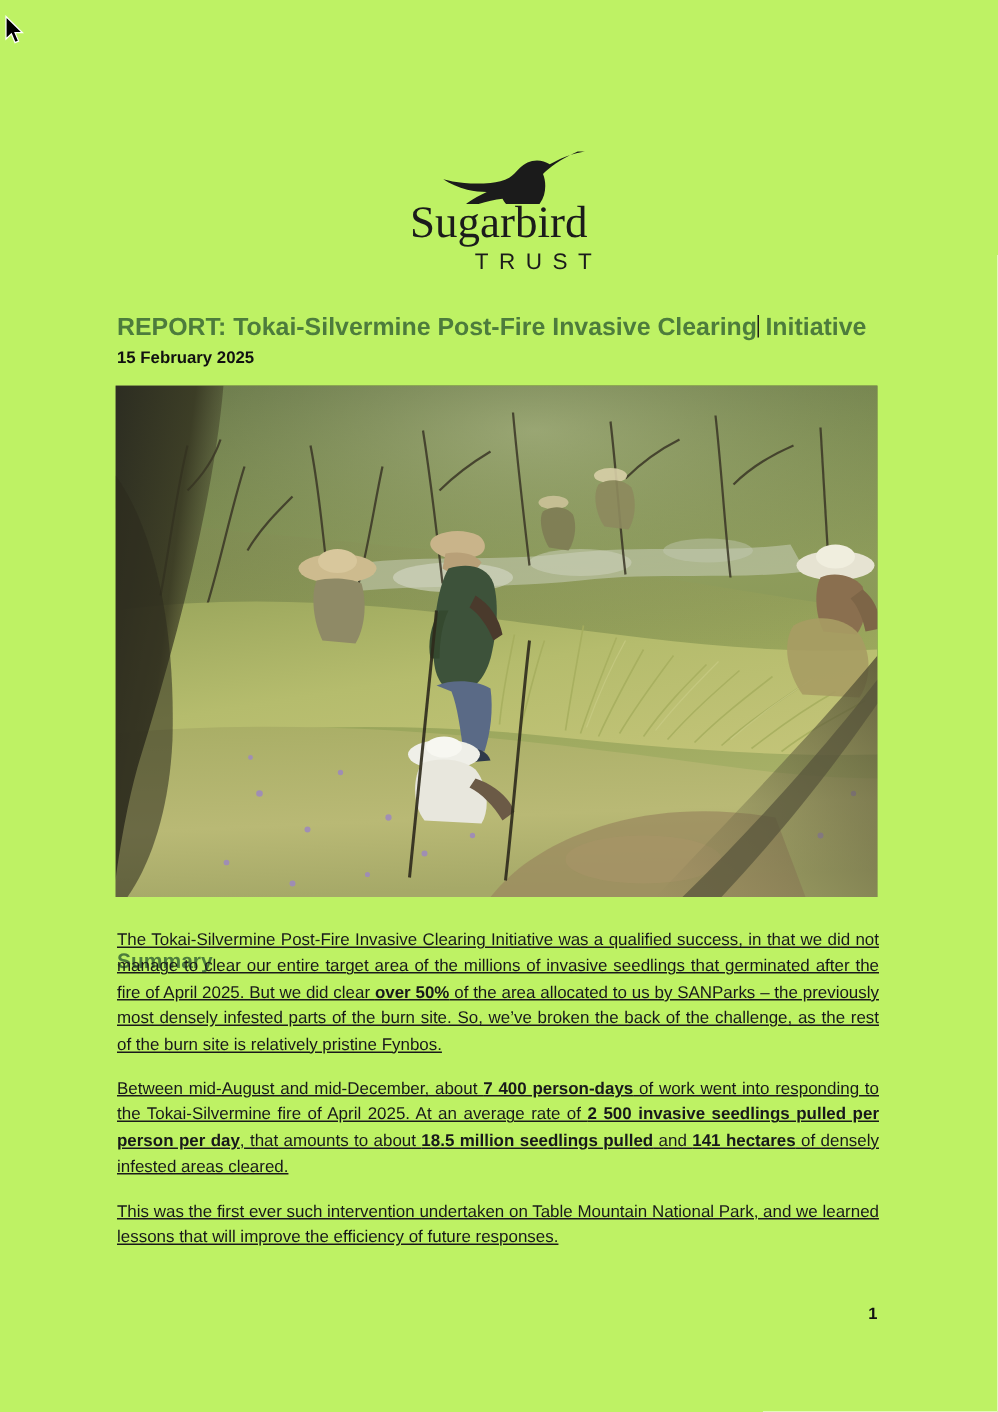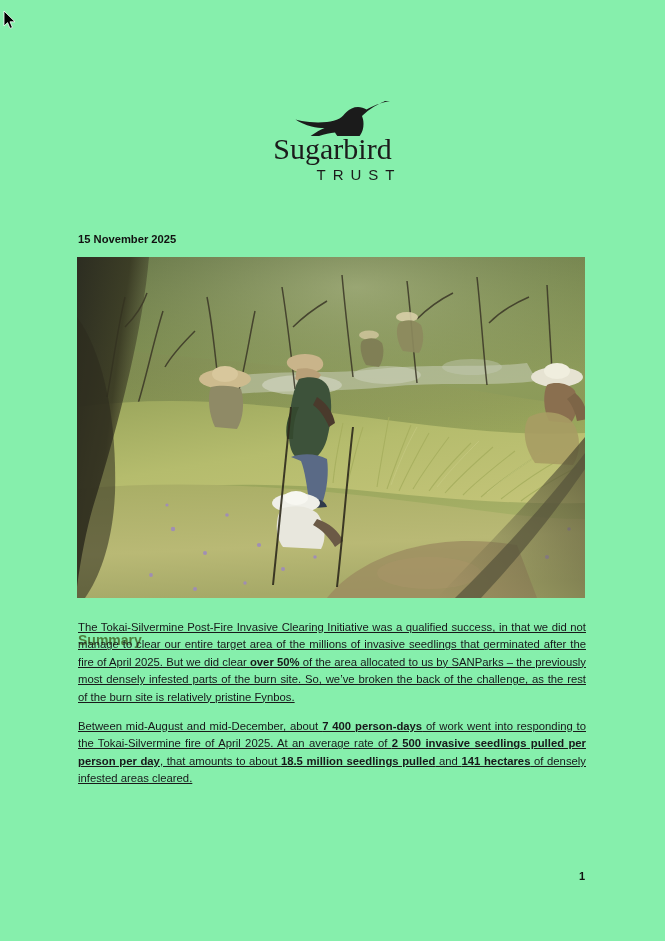--- a/index.html
+++ b/index.html
@@ -15,21 +15,21 @@
     overflow: hidden;
     font-family: "Liberation Sans", sans-serif;
     color: #1a1a1a;
   }
 
   .page {
     position: absolute;
     left: 0; top: 0;
     width: 665px;
     height: 941px;
-    background: #86efac;
+    background: #bef264;
   }
 
   
   .logo-block {
     position: absolute;
     left: 0;
     top: 96px;
     width: 665px;
     text-align: center;
   }
@@ -155,22 +155,23 @@
 <div class="page">
 
   <div class="logo-block">
     <svg class="logo-bird" viewBox="0 0 236 80">
       <path fill="#1b1b1b" d="M232 10c-6 1-16 3-26 7-8 3-15 7-21 10-5-3-11-5-17-5-9 0-17 4-23 10-5 5-9 10-14 13-7 4-16 6-25 7-12 1-24 1-35 0-11-1-21-3-28-5 9 6 20 11 32 14 9 2 18 3 26 3-9 4-18 9-25 14-8 6-14 12-18 17 8-5 18-10 29-14 12-4 24-7 35-8 2 4 5 8 9 11 3 3 7 5 11 6l-2 10h4l3-10c2 0 4 1 6 1l3 10h4l-3-11c6-2 11-6 15-11 5-7 7-15 7-23 0-6-1-11-3-16 4-4 10-9 17-14 9-6 18-11 25-14 2-1 4-2 4-2z"></path>
     </svg>
     <div class="logo-wordmark">Sugarbird</div>
     <div class="logo-sub">TRUST</div>
   </div>
 
-
-  <div class="doc-date">15 November 2025</div>
+  <div class="doc-title"><span>REPORT: Tokai-Silvermine Post-Fire Invasive Clearing</span><span class="caret"></span><span> Initiative</span></div>
+
+  <div class="doc-date">15 February 2025</div>
 
   <div class="photo">
     <svg width="508" height="341" viewBox="0 0 508 341">
       <defs>
         <linearGradient id="bgHill" x1="0" y1="0" x2="0.25" y2="1">
           <stop offset="0%" stop-color="#6b7a4a"></stop>
           <stop offset="35%" stop-color="#7d8a4f"></stop>
           <stop offset="70%" stop-color="#9aa65c"></stop>
           <stop offset="100%" stop-color="#aab36a"></stop>
         </linearGradient>
@@ -372,20 +373,21 @@
       <path d="M508 180 C470 226 420 278 360 341 L508 341 Z" fill="url(#rightBlur)"></path>
       <path d="M508 196 C474 240 428 292 378 341 L404 341 C450 292 486 244 508 212 Z" fill="#55523a" opacity="0.7"></path>
     </svg>
   </div>
 
   <div class="section-heading">Summary</div>
 
   <div class="body-copy" id="summary-body">
       <p><span>The Tokai-Silvermine Post-Fire Invasive Clearing Initiative was a qualified success, in that we did not manage to clear our entire target area of the millions of invasive seedlings that germinated after the fire of April 2025. But we did clear </span><b>over 50%</b><span> of the area allocated to us by SANParks – the previously most densely infested parts of the burn site. So, we’ve broken the back of the challenge, as the rest of the burn site is relatively pristine Fynbos.</span></p>
       <p><span>Between mid-August and mid-December, about </span><b>7 400 person-days</b><span> of work went into responding to the Tokai-Silvermine fire of April 2025. At an average rate of </span><b>2 500 invasive seedlings pulled per person per day</b><span>, that amounts to about </span><b>18.5 million seedlings pulled</b><span> and </span><b>141 hectares</b><span> of densely infested areas cleared.</span></p>
+      <p><span>This was the first ever such intervention undertaken on Table Mountain National Park, and we learned lessons that will improve the efficiency of future responses.</span></p>
     </div>
 
   <div class="page-number">1</div>
 
   <svg class="cursor" viewBox="0 0 14 20">
     <path d="M1 1 L1 16 L4.6 12.6 L7 18.4 L9.4 17.4 L7 11.8 L12 11.8 Z" fill="#000000" stroke="#ffffff" stroke-width="0.8"></path>
   </svg>
 
 </div>
 

